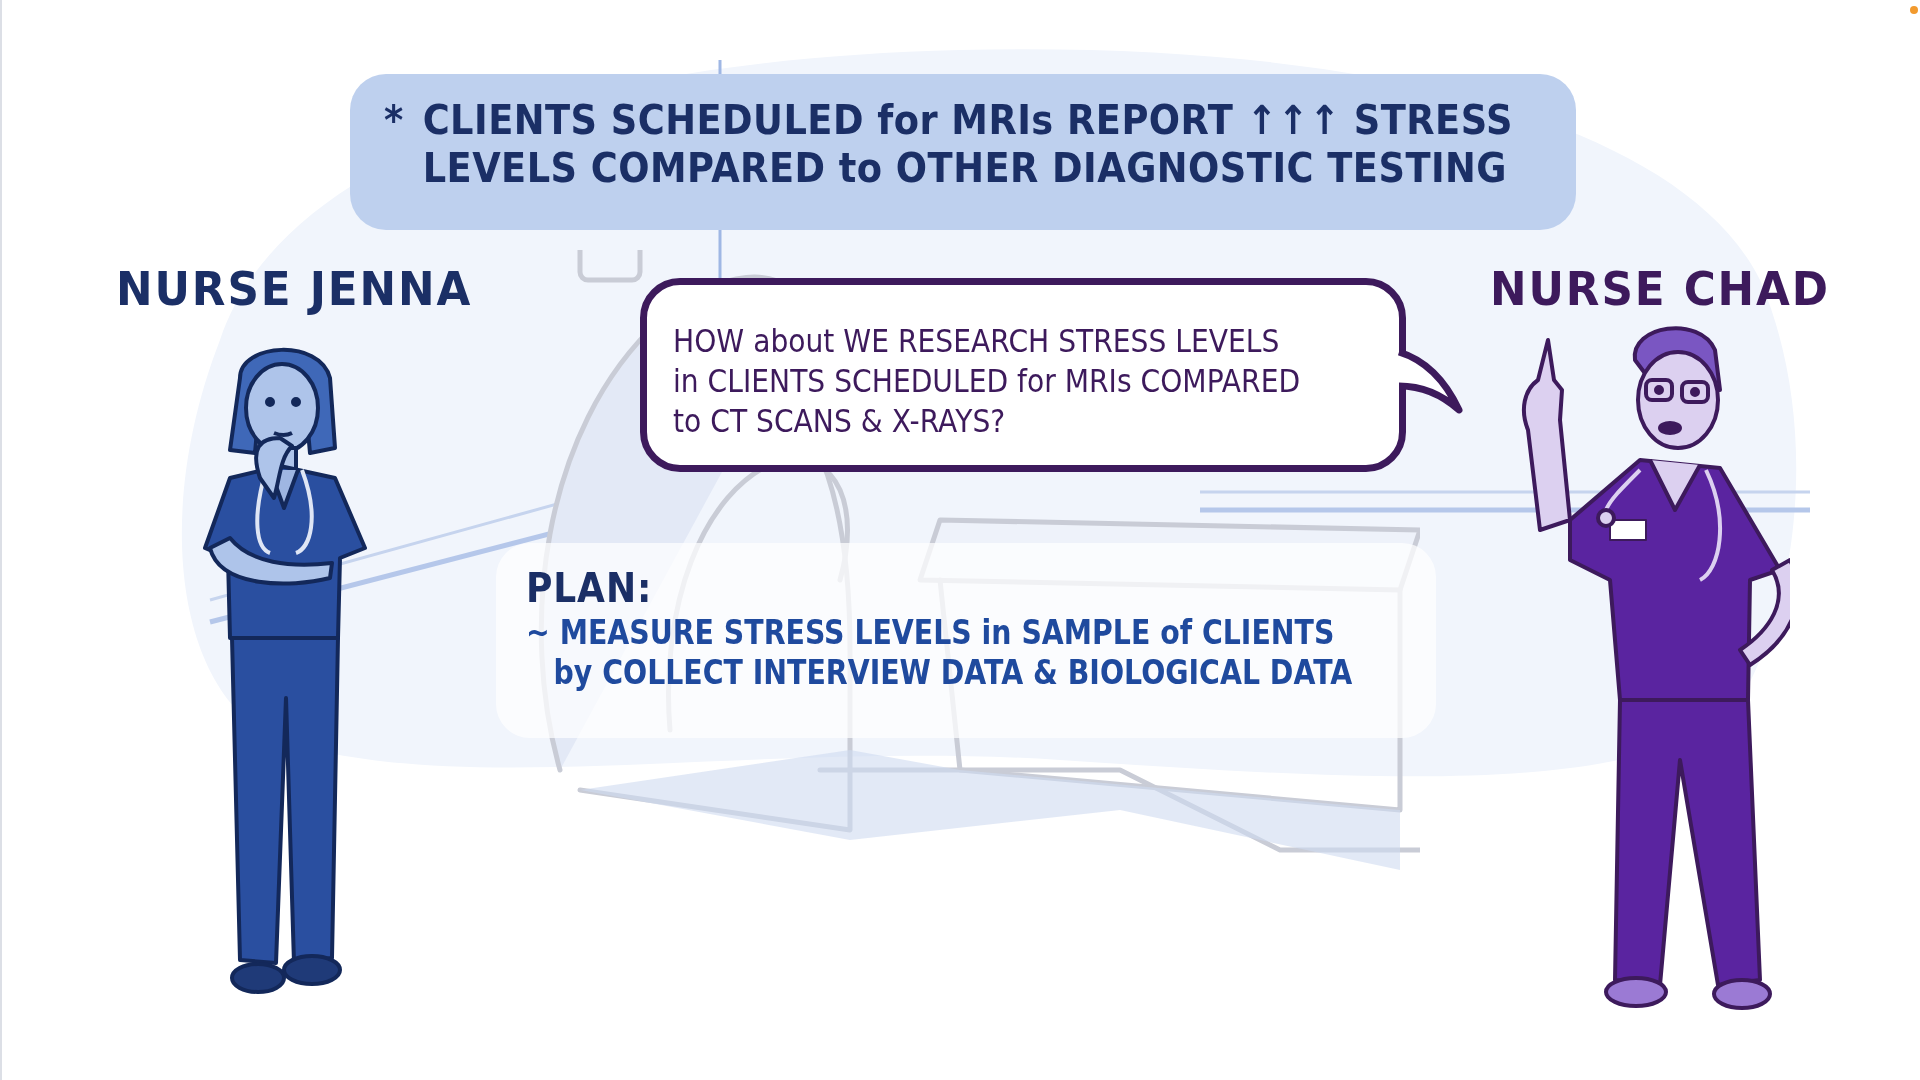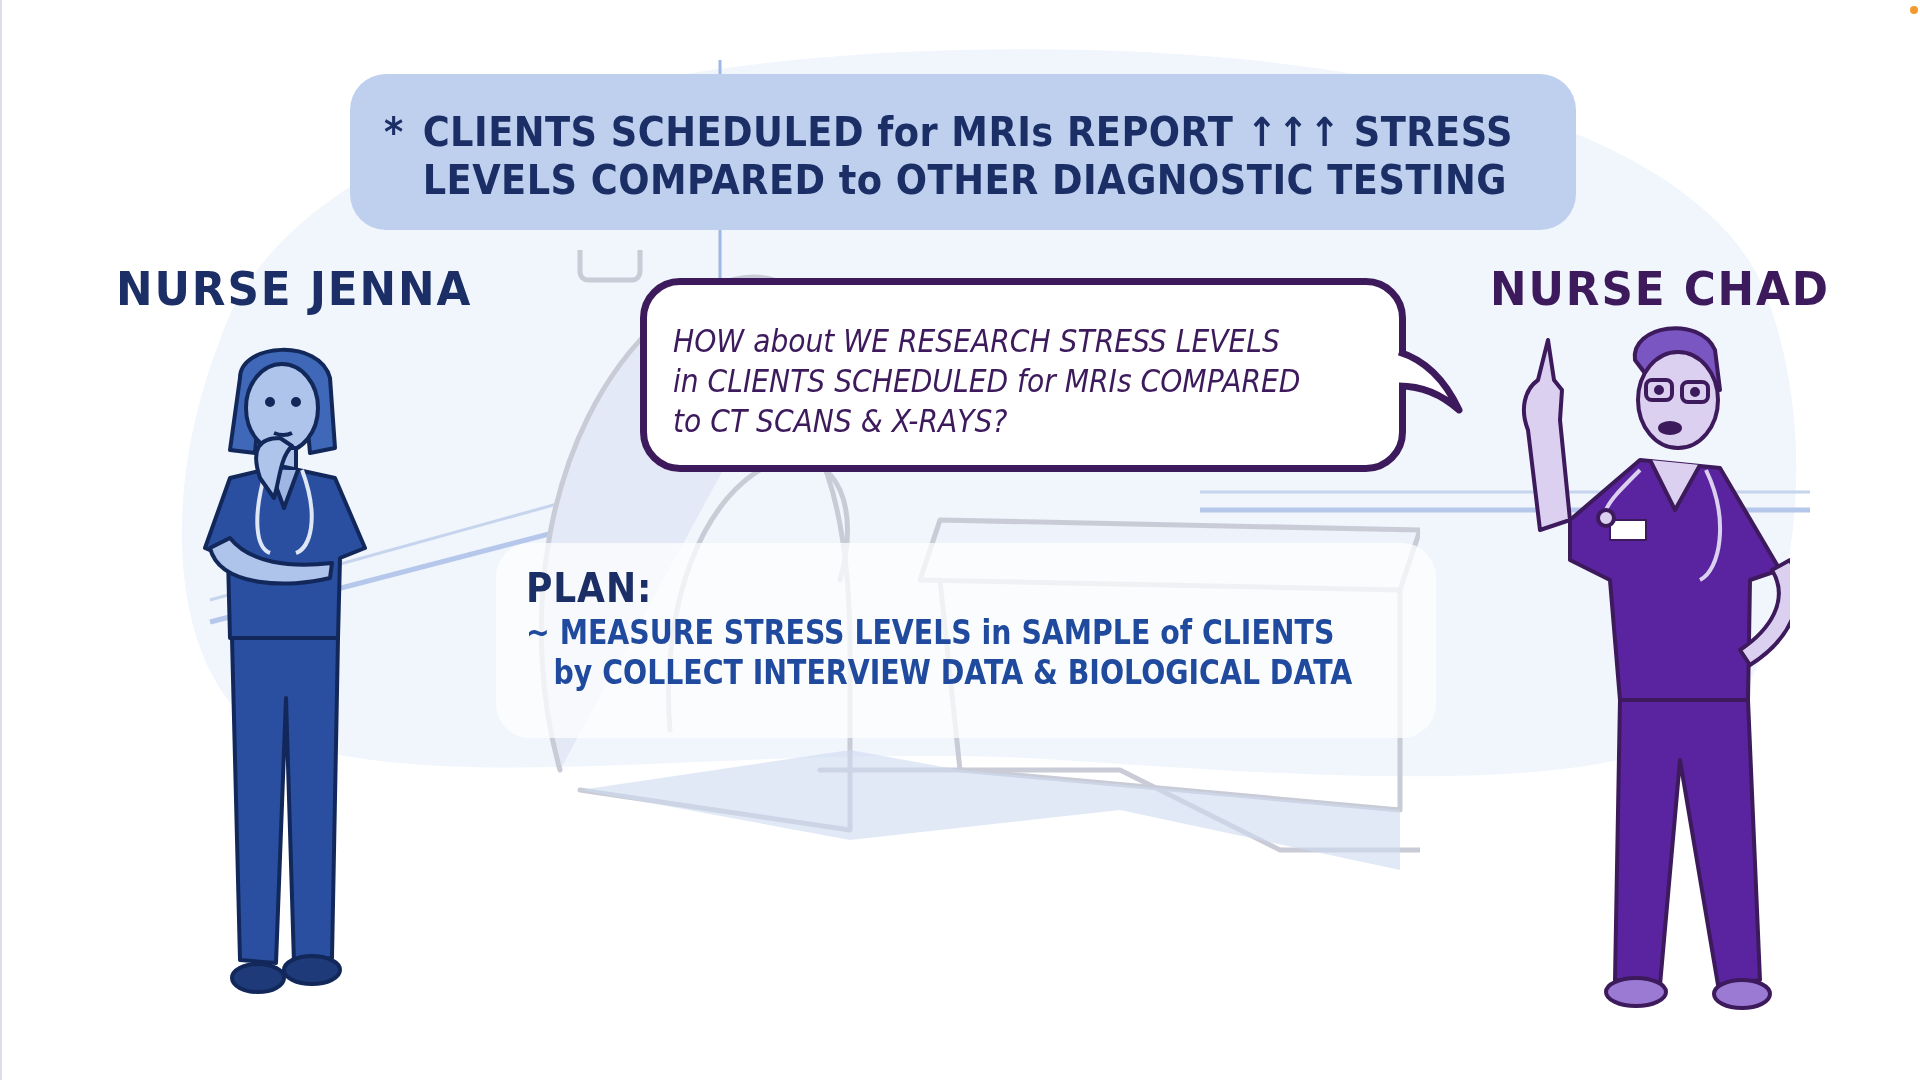--- a/index.html
+++ b/index.html
@@ -9,21 +9,21 @@
   .frame-edge { position: absolute; left: 0; top: 0; width: 2px; height: 1080px; background: #dcdfe6; }
   .dot { position: absolute; left: 1910px; top: 6px; width: 8px; height: 8px; border-radius: 50%; background: #f29a2e; }
 
   
   .bg-blob { position: absolute; left: 160px; top: 40px; width: 1660px; height: 900px; }
 
   
   .banner {
     position: absolute; left: 350px; top: 74px; width: 1226px; height: 156px;
     background: #bed0ee; border-radius: 36px;
-    padding: 34px 0 0 34px;
+    padding: 22px 0 0 34px;
   }
   .banner-line {
     font-family: "DejaVu Sans", sans-serif; font-weight: bold; color: #1b2f66;
     font-size: 40px; line-height: 48px; letter-spacing: 0.5px; white-space: nowrap;
     transform: scaleX(0.92); transform-origin: left center;
   }
   .banner-line .star { display: inline-block; width: 42px; }
   .banner-line.indent { padding-left: 42px; }
 
   
@@ -33,21 +33,20 @@
     transform: scaleX(0.95); transform-origin: left center;
   }
   .name-jenna { left: 116px; top: 262px; color: #1b2f66; }
   .name-chad { left: 1490px; top: 262px; color: #3d1a5c; }
 
   
   .bubble {
     position: absolute; left: 640px; top: 278px; width: 766px; height: 194px;
     background: #ffffff; border: 7px solid #3d1a5c; border-radius: 40px;
     padding: 36px 0 0 26px;
-    font-style: italic;
   }
   .bubble-line {
     font-family: "DejaVu Sans", sans-serif; color: #3d1a5c; font-size: 32px;
     line-height: 40px; white-space: nowrap;
     transform: scaleX(0.88); transform-origin: left center;
   }
   .bubble-tail { position: absolute; left: 1395px; top: 348px; width: 70px; height: 70px; }
 
   
   .plan {

